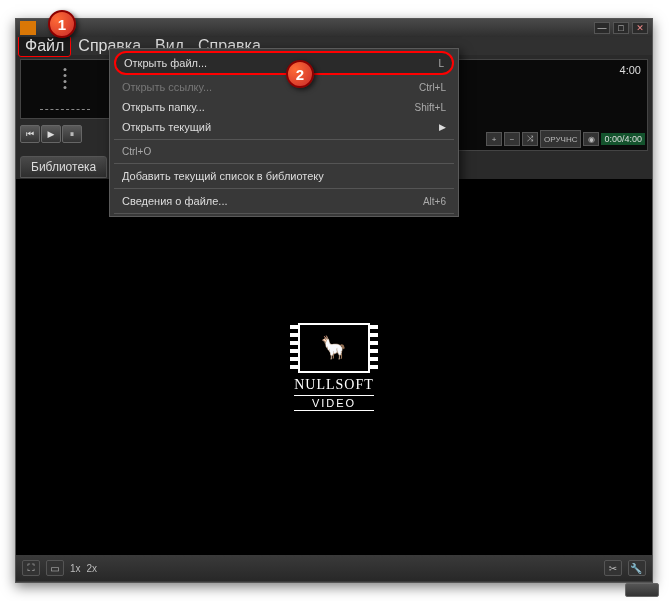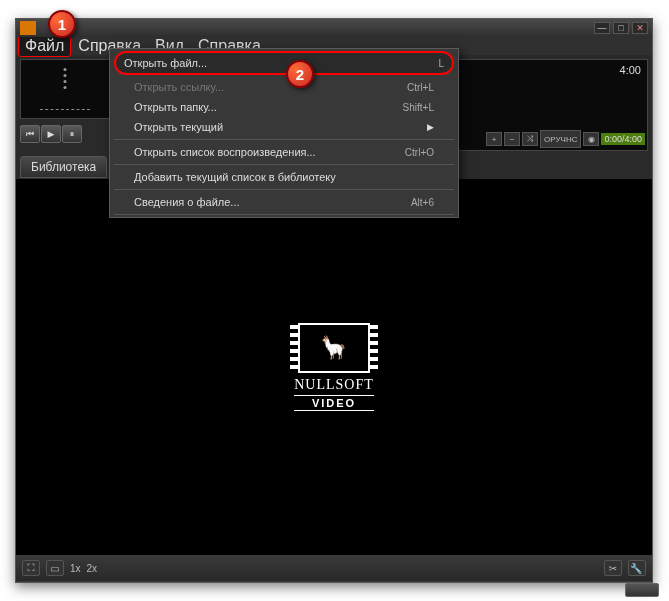--- a/index.html
+++ b/index.html
@@ -28,27 +28,27 @@
     .tabs { height: 24px; background: #2a2a2a; display: flex; align-items: center; padding: 0 4px; }
     .tab { padding: 3px 10px; background: linear-gradient(#4a4a4a,#2e2e2e); border: 1px solid #555; border-radius: 3px 3px 0 0; color: #ddd; font-size: 12px; cursor: pointer; }
     .video-area { height: 376px; background: #000; display: flex; align-items: center; justify-content: center; flex-direction: column; color: #fff; position: relative; }
     .nullsoft-logo { text-align: center; }
     .film-frame { width: 72px; height: 50px; border: 2px solid #fff; position: relative; margin: 0 auto 4px; }
     .film-frame::before, .film-frame::after { content: ''; position: absolute; top: 0; bottom: 0; width: 8px; background: repeating-linear-gradient(#fff 0 4px, transparent 4px 8px); }
     .film-frame::before { left: -10px; }
     .film-frame::after { right: -10px; }
     .llama { position: absolute; left: 50%; top: 50%; transform: translate(-50%,-50%); font-size: 22px; }
     .logo-text { font-size: 14px; letter-spacing: 1px; font-family: Liberation Serif, serif; }
-    .logo-video { font-size: 11px; font-weight: bold; letter-spacing: 2px; border-top: 1px solid #fff; border-bottom: 1px solid #fff; padding: 1px 0; margin-top: 2px; }
+    .logo-video { font-size: 11px; font-weight: normal; letter-spacing: 2px; border-top: 1px solid #fff; border-bottom: 1px solid #fff; padding: 1px 0; margin-top: 2px; }
     .bottombar { height: 26px; background: linear-gradient(#3a3a3a,#282828); display: flex; align-items: center; justify-content: space-between; padding: 0 6px; color: #bbb; font-size: 10px; }
     .bb-left { display: flex; gap: 6px; align-items: center; }
     .bb-right { display: flex; gap: 6px; }
     .bb-btn { width: 18px; height: 16px; background: #333; border: 1px solid #555; border-radius: 2px; cursor: pointer; display: flex; align-items: center; justify-content: center; font-size: 10px; }
     .dropdown { position: absolute; left: 109px; top: 48px; width: 350px; background: #383838; border: 1px solid #5a5a5a; box-shadow: 3px 3px 10px rgba(0,0,0,0.6); font-size: 11px; z-index: 100; }
-    .dd-item { display: flex; justify-content: space-between; align-items: center; padding: 4px 24px; color: #ddd; cursor: pointer; }
+    .dd-item { display: flex; justify-content: space-between; align-items: center; padding: 4px 12px; color: #ddd; cursor: pointer; }
     .dd-item.highlighted { background: #2a2a2a; border: 2px solid #ff0000; border-radius: 14px; margin: 2px 4px; padding: 4px 8px; position: relative; }
     .dd-item.disabled { color: #777; }
     .dd-sep { height: 1px; background: #555; margin: 2px 4px; }
     .shortcut { color: #aaa; font-size: 10px; }
     .submenu-arrow { font-size: 9px; }
     .marker { position: absolute; width: 28px; height: 28px; background: radial-gradient(circle at 30% 30%, #ff6b35, #c92a2a); border: 2px solid #8b0000; border-radius: 50%; display: flex; align-items: center; justify-content: center; color: #fff; font-weight: bold; font-size: 15px; box-shadow: 2px 2px 5px rgba(0,0,0,0.6); z-index: 200; }
     .marker-1 { left: 48px; top: 10px; }
     .marker-2 { left: 286px; top: 60px; }
     .resize-grip { position: absolute; right: 10px; bottom: 4px; width: 34px; height: 14px; background: linear-gradient(#555,#333); border: 1px solid #666; border-radius: 2px; }
   </style>
@@ -93,21 +93,21 @@
       <div class="track">
         <span><span>1.</span> <span>Ïàòàëëÿ Äàôèèòèâÿ - O...</span></span>
         <span>4:00</span>
       </div>
       <div class="pl-controls">
         <div class="pl-btn">+</div>
         <div class="pl-btn">−</div>
         <div class="pl-btn">⤨</div>
         <div class="pl-btn" style="width:auto;padding:8px 3px;">ОРУЧНС</div>
         <div class="pl-btn">◉</div>
-        <span style="color:#ddd;background:#4d7c0f;padding:1px 3px;">0:00/4:00</span>
+        <span style="color:#ddd;background:#14532d;padding:1px 3px;">0:00/4:00</span>
       </div>
     </div>
   </div>
 
   <div class="tabs">
     <div class="tab">Библиотека</div>
   </div>
 
   <div class="video-area">
     <div class="nullsoft-logo">
@@ -145,21 +145,20 @@
   <div class="dd-item">
     <span>Открыть папку...</span>
     <span class="shortcut">Shift+L</span>
   </div>
   <div class="dd-item">
     <span>Открыть текущий</span>
     <span class="submenu-arrow">▶</span>
   </div>
   <div class="dd-sep"></div>
   <div class="dd-item">
-    <span>Открыть список воспроизведения...</span>
     <span class="shortcut">Ctrl+O</span>
   </div>
   <div class="dd-sep"></div>
   <div class="dd-item">
     <span>Добавить текущий список в библиотеку</span>
   </div>
   <div class="dd-sep"></div>
   <div class="dd-item">
     <span>Сведения о файле...</span>
     <span class="shortcut">Alt+6</span>

